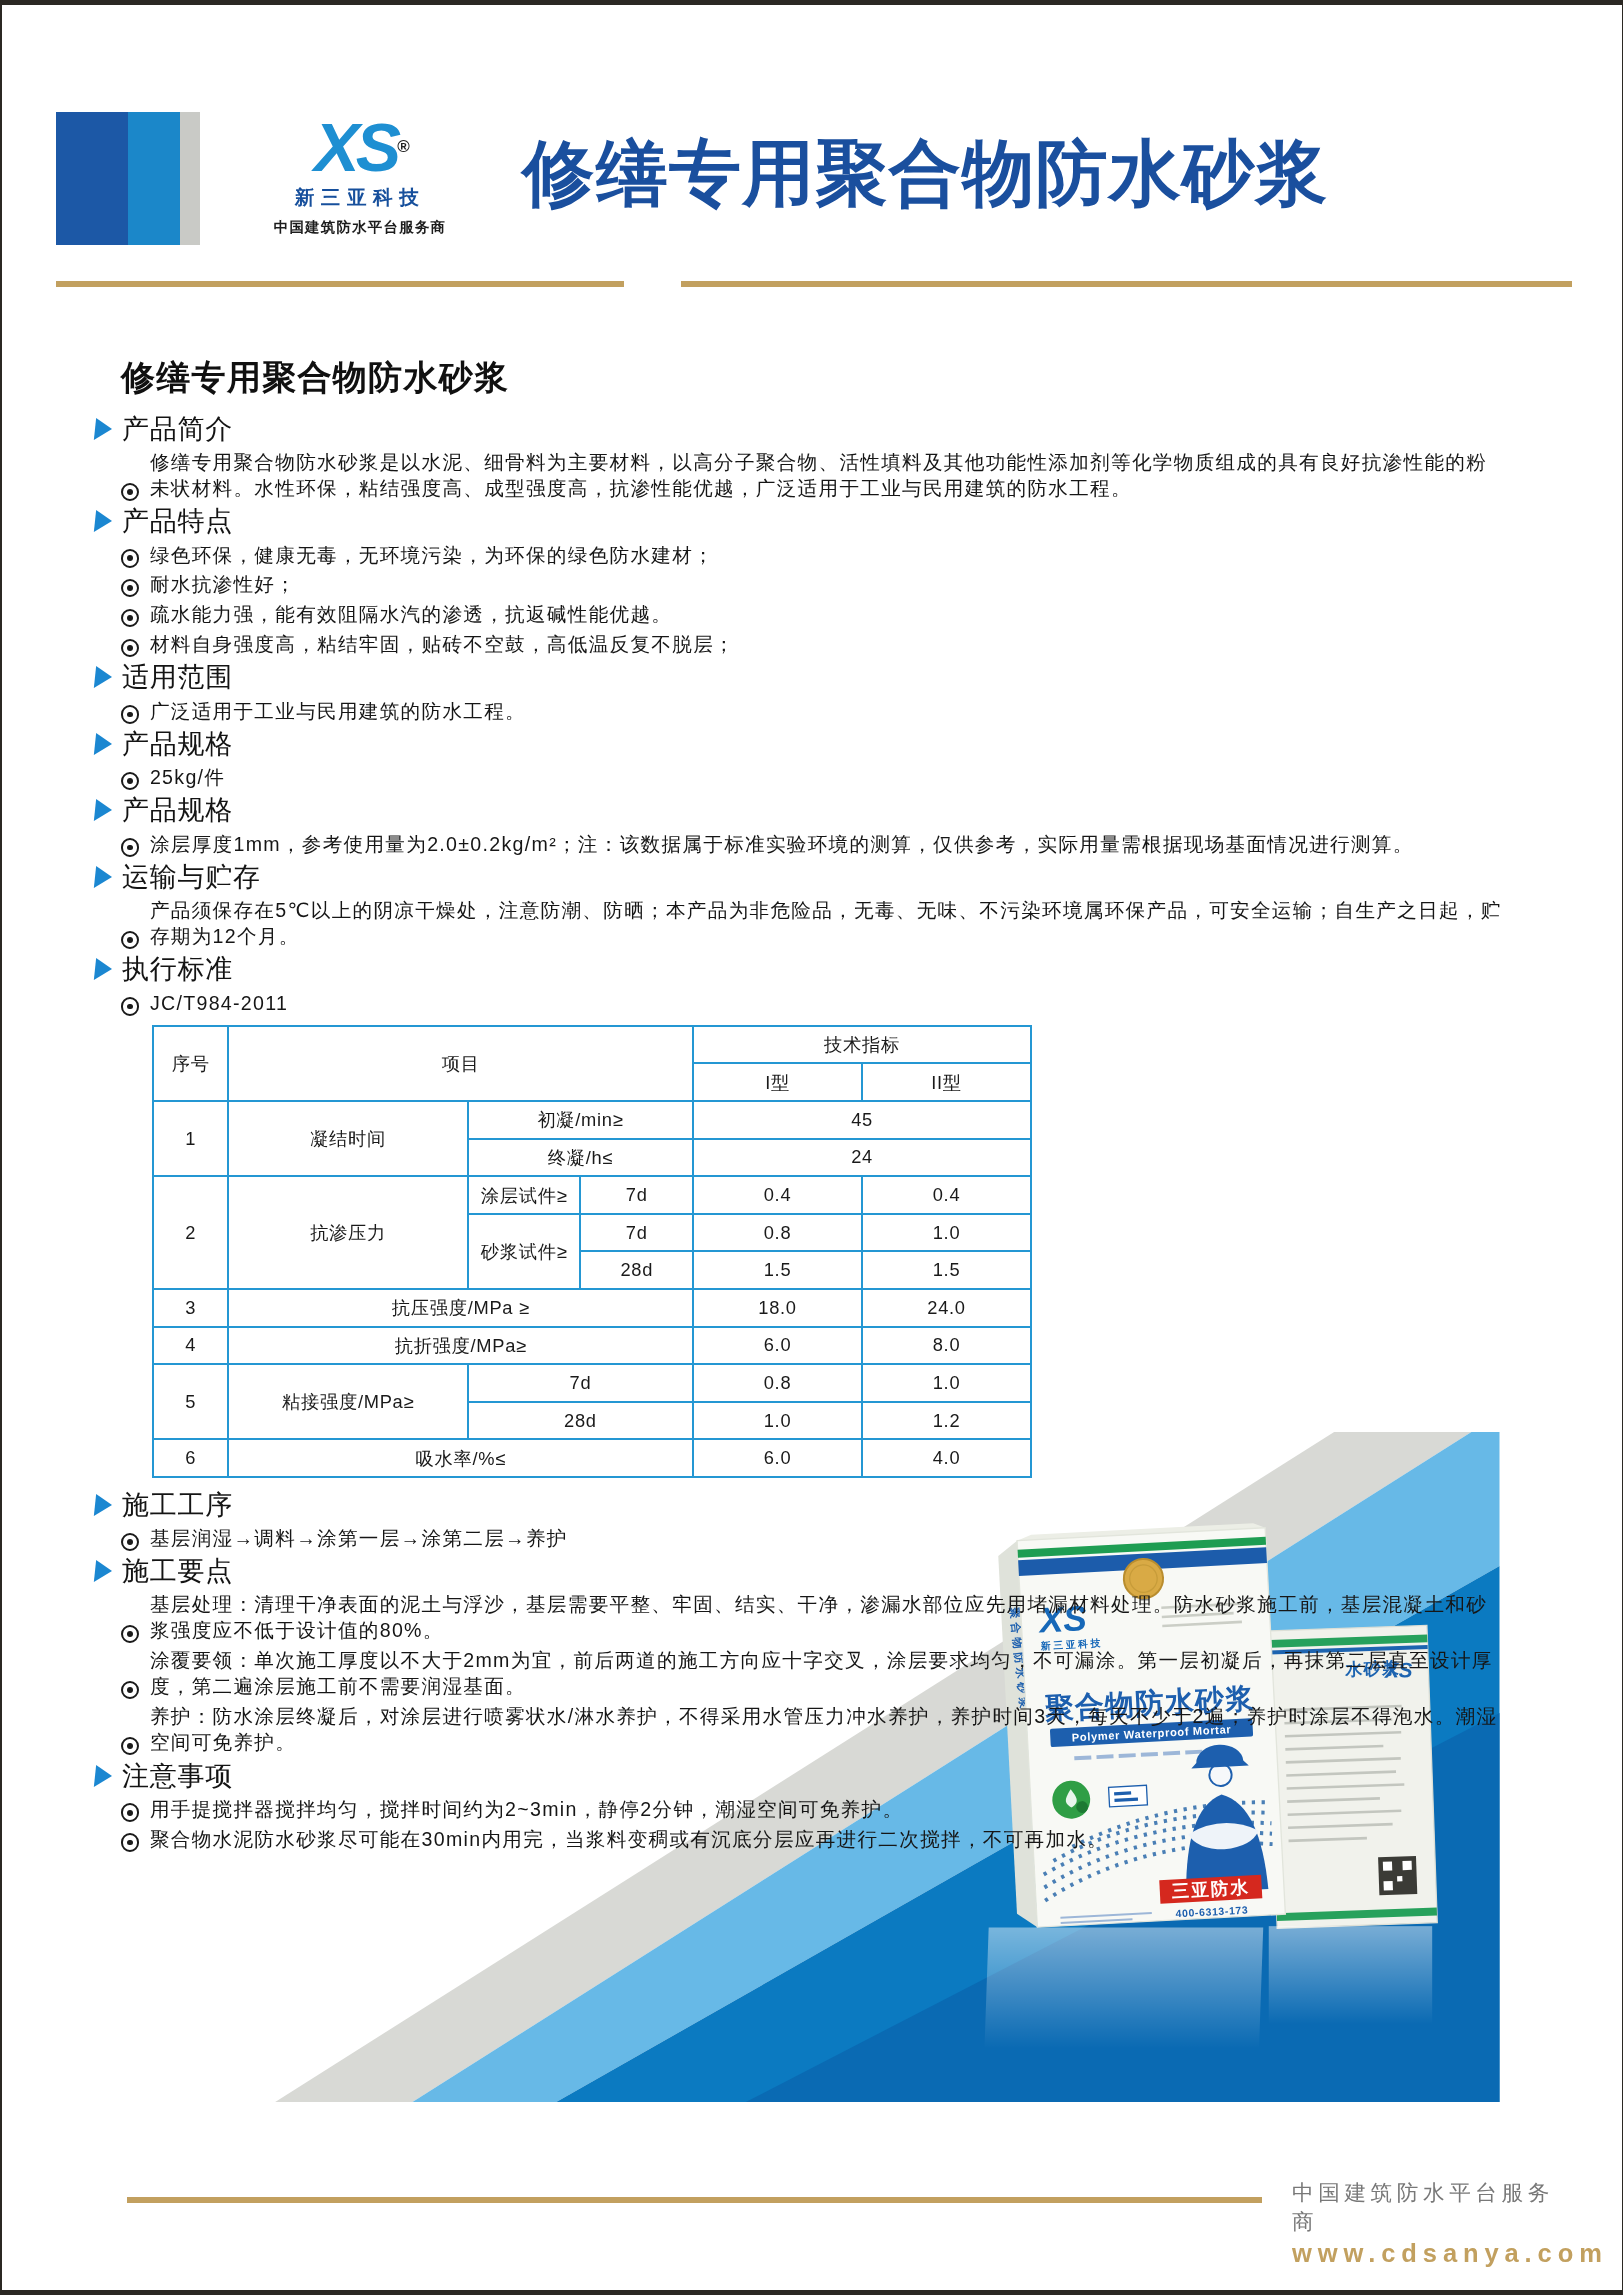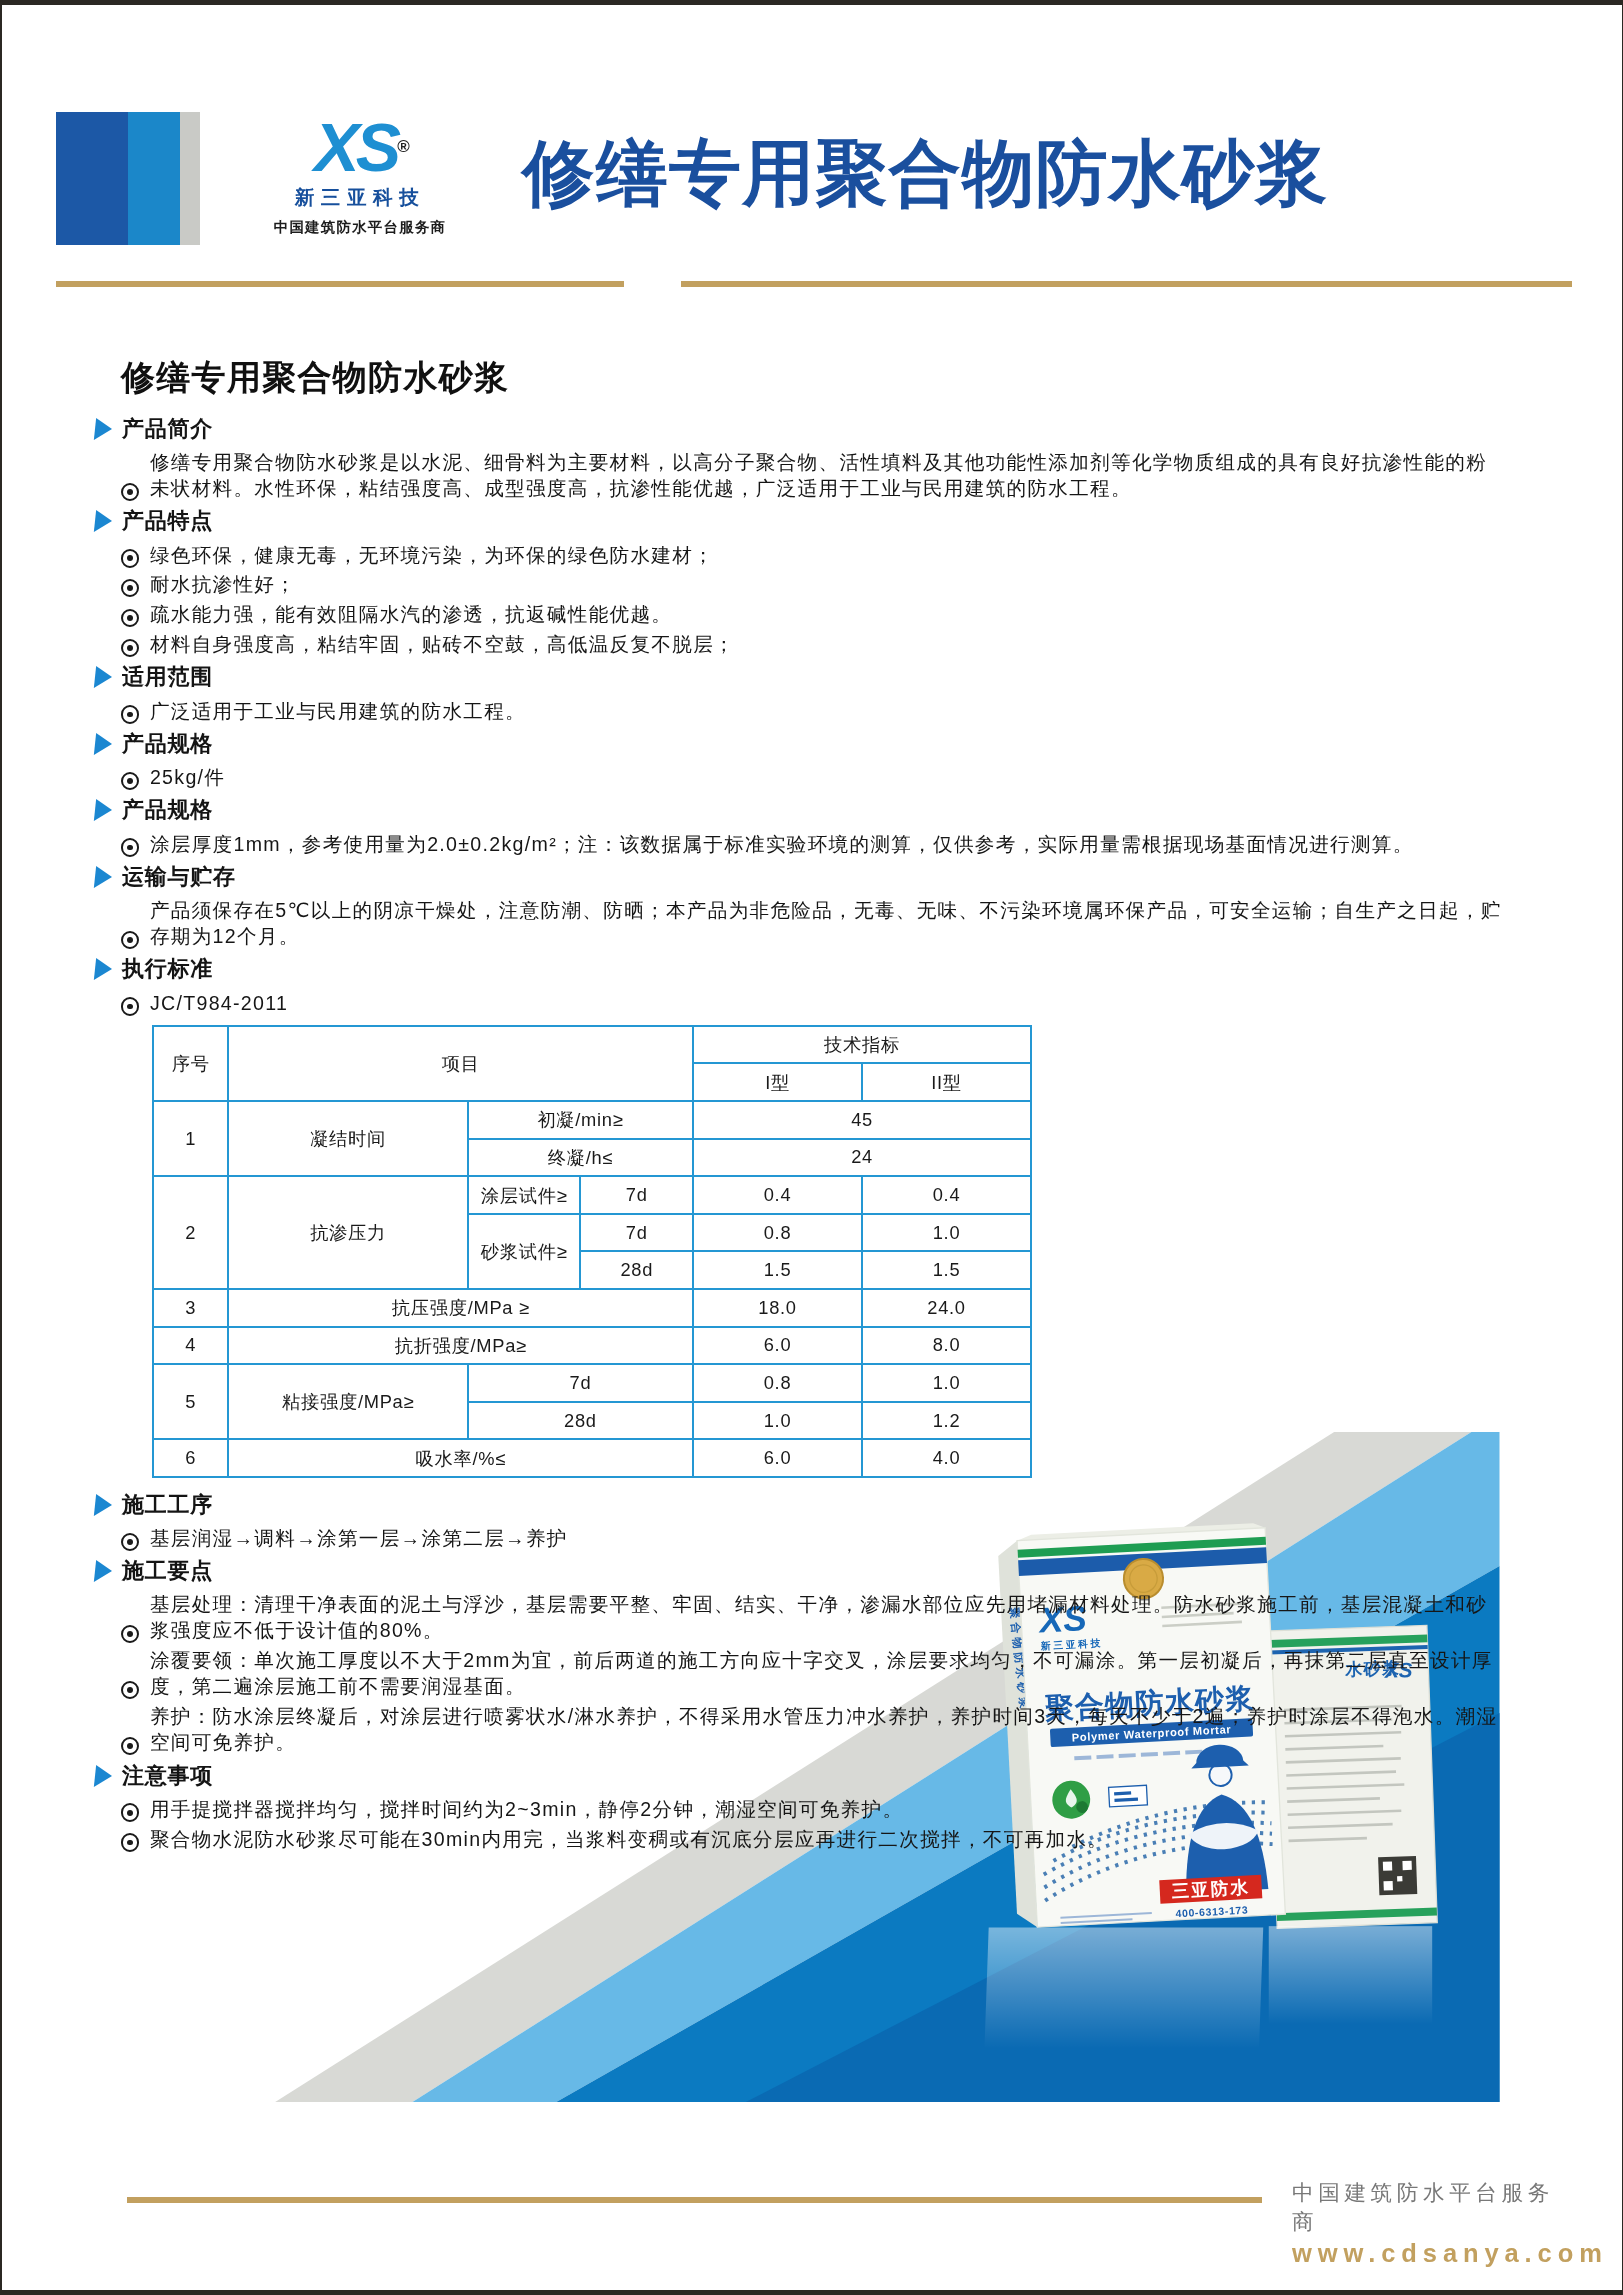--- a/index.html
+++ b/index.html
@@ -24,21 +24,21 @@
   .gold-line{position:absolute;top:281px;height:5.9px;background:#c2a05f;}
   .gold-a{left:56px;width:568px;}
   .gold-b{left:681px;width:891px;}
 
   
   .content{position:absolute;left:92px;top:356px;width:1415px;z-index:5;}
   h1.black-heading{margin:0 0 17px 29px;font-size:34px;line-height:42px;font-weight:900;color:#101010;letter-spacing:1.3px;}
   .sec-head{display:flex;align-items:center;gap:10.5px;margin:6.5px 0 6.5px 2.6px;height:27.5px;}
   .tri{width:0;height:0;border-left:17px solid #1b87d1;border-top:11px solid transparent;
        border-bottom:11px solid transparent;transform:skewX(-6deg);}
-  .sec-head h3{margin:0;font-size:22px;font-weight:700;color:#141414;letter-spacing:0.7px;}
+  .sec-head h3{margin:0;font-size:27px;font-weight:400;color:#141414;letter-spacing:0.7px;}
   .bullet{display:flex;align-items:flex-end;margin:0 0 3.9px 29px;}
   .b-icon{flex:0 0 14.4px;width:14.4px;height:14.4px;margin:5.2px 10.5px 0 0;border:2px solid #1a1a1a;border-radius:50%;
           display:flex;align-items:center;justify-content:center;}
   .b-icon::after{content:"";width:5.9px;height:5.9px;border-radius:50%;background:#1a1a1a;}
   .bullet p{margin:0;font-size:19.6px;line-height:26px;color:#161616;letter-spacing:1.3px;max-width:1361px;}
 
   
   table.spec{border-collapse:collapse;margin:9.2px 0 13px 60px;width:880px;background:#7dd3fc;
              border:2.6px solid #2497d3;table-layout:fixed;}
   table.spec td{border:2px solid #2497d3;height:33px;text-align:center;vertical-align:middle;

